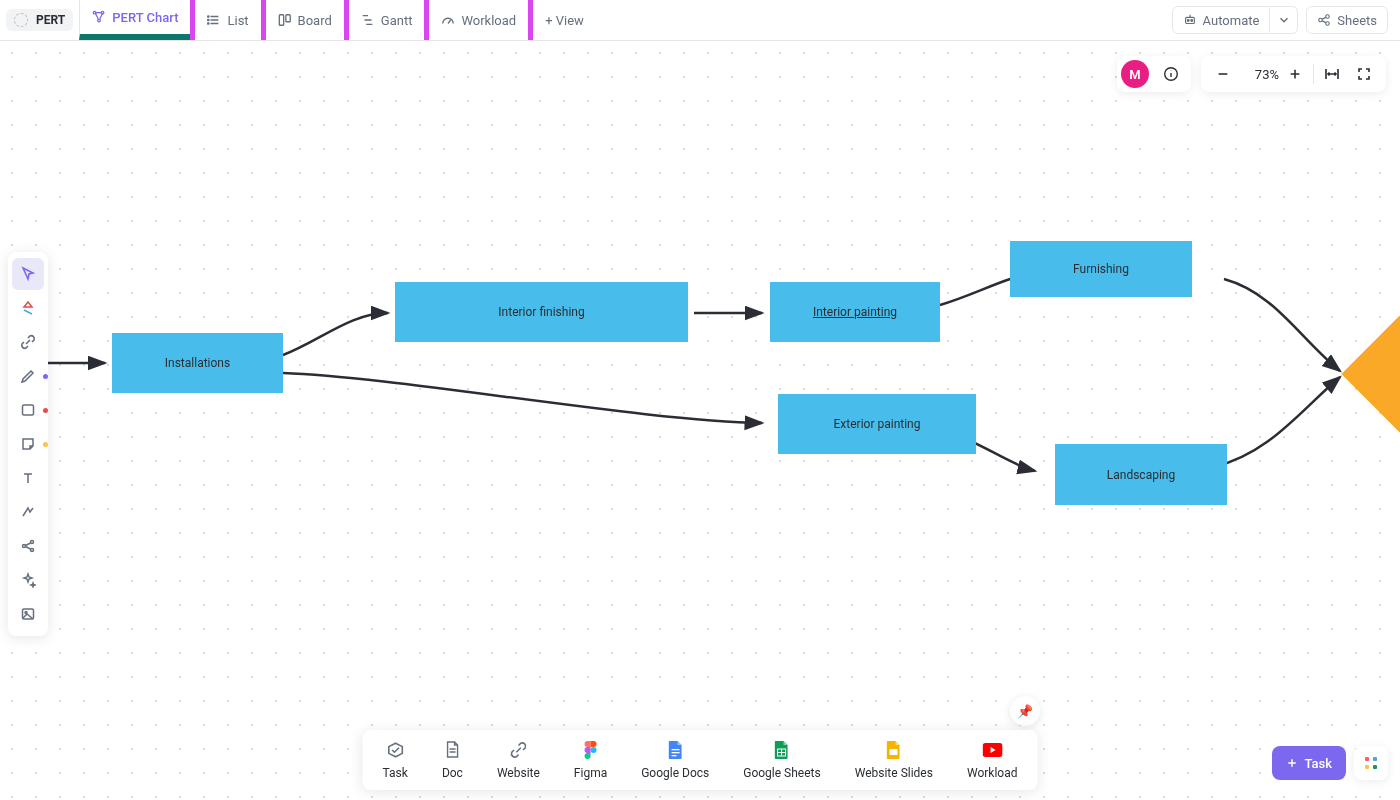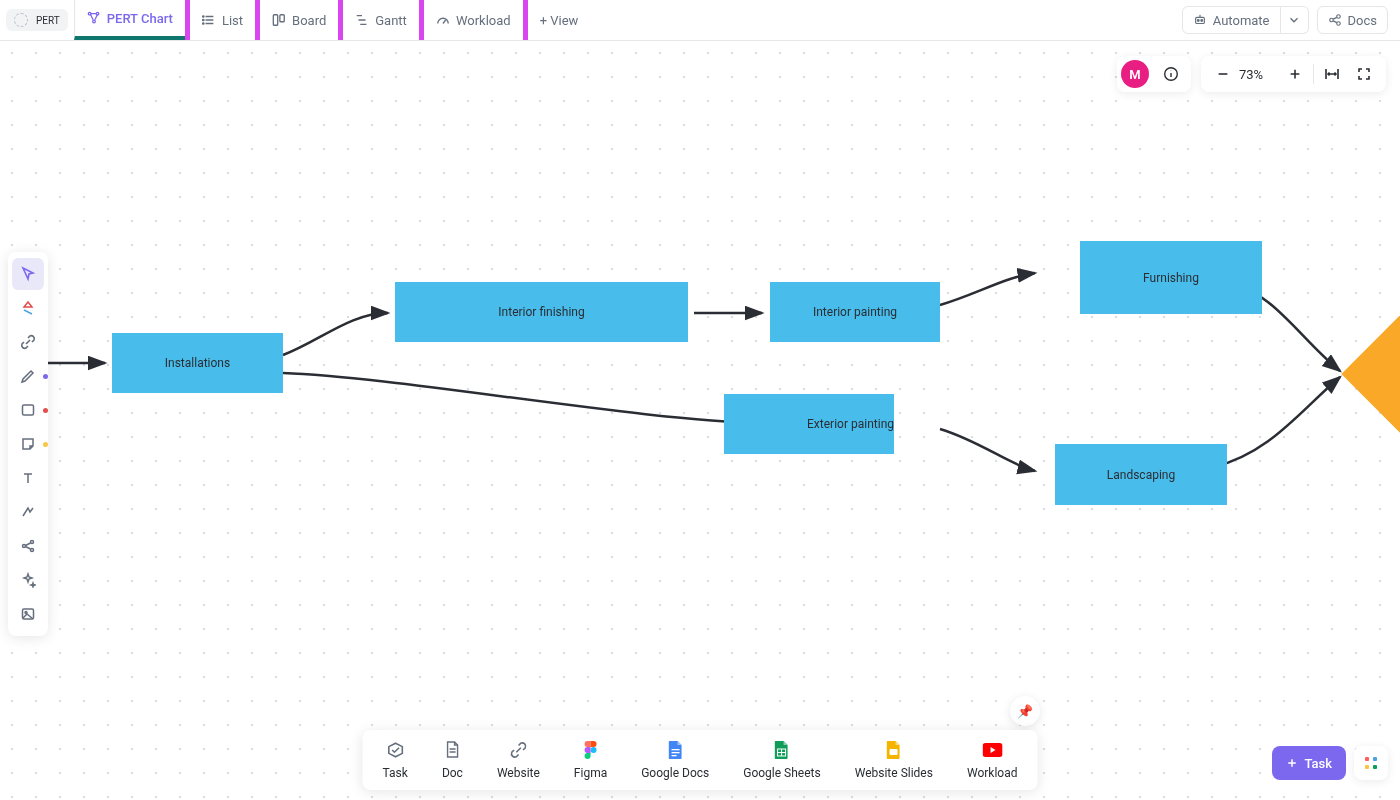--- a/index.html
+++ b/index.html
@@ -2,26 +2,26 @@
 <html><head>
 <meta charset="utf-8">
 <style>
   * { box-sizing: border-box; margin: 0; padding: 0; }
   html, body { width: 1400px; height: 800px; overflow: hidden; font-family: -apple-system, BlinkMacSystemFont, "Segoe UI", Roboto, sans-serif; background: #fff; color: #292d34; }
 
   
   .topbar { height: 41px; border-bottom: 1px solid #e6e6e6; display: flex; align-items: center; padding-left: 6px; position: relative; z-index: 40; background:#fff;}
   .title-chip { display: flex; align-items: center; gap: 8px; padding: 4px 8px; border-radius: 6px; background:#f2f3f5; margin-right:6px;}
   .title-chip .dash-circle { width:14px; height:14px; border:1.5px dashed #b9bec7; border-radius:50%; }
-  .title-chip span { font-weight:400; font-size:10px; color:#292d34;}
+  .title-chip span { font-weight:700; font-size:12px; color:#292d34;}
   .tabs { display:flex; align-items:stretch; height:100%; }
   .tab { display:flex; align-items:center; gap:6px; padding:0 12px; font-size:13px; color:#656f7d; cursor:pointer; border-left:5px solid #d946ef; height:100%; }
   .tab:first-child { border-left:1px solid #e6e6e6; }
   .tab svg { width:14px; height:14px; }
-  .tab.active { color:#7b68ee; border-bottom:4px solid #0f766e; font-weight:500;}
+  .tab.active { color:#7b68ee; border-bottom:6px solid #0f766e; font-weight:500;}
   .tab.addview { color:#656f7d; }
   .topbar .spacer { flex:1; }
   .tb-right { display:flex; align-items:center; gap:8px; padding-right:12px;}
   .btn { display:flex; align-items:center; gap:6px; height:28px; padding:0 10px; border:1px solid #e6e6e6; border-radius:6px; font-size:13px; color:#656f7d; background:#fff; cursor:pointer;}
   .btn svg { width:14px;height:14px;}
   .btn.split { border-top-right-radius:0;border-bottom-right-radius:0;}
   .btn.splitcaret{ width:28px; padding:0; justify-content:center; border-left:0; border-top-left-radius:0;border-bottom-left-radius:0;}
   .btn-group { display:flex;margin-left:18px; }
 
   
@@ -30,21 +30,21 @@
   .canvas svg.diagram { position:absolute; left:0; top:0; width:1400px; height:760px; }
   .node { position:absolute; background:#48bdeb; color:#2a2e34; font-size:12px; display:flex; align-items:center; justify-content:center; cursor:grab;}
   .orange { position:absolute; background:#f9a827; }
 
   
   .zoom-cluster { position:absolute; top:56px; right:14px; display:flex; gap:10px; z-index:30;}
   .pill { height:36px; background:#fff; border-radius:8px; box-shadow:0 2px 10px rgba(0,0,0,.08); display:flex; align-items:center; padding:0 4px;}
   .pill .avatar{ width:28px;height:28px;border-radius:50%;background:#e91e82;color:#fff;font-size:13px;font-weight:600;display:flex;align-items:center;justify-content:center;margin-right:6px;}
   .pill .iconbtn{ width:32px;height:36px;display:flex;align-items:center;justify-content:center;cursor:pointer;color:#2a2e34;}
   .pill .sep{ width:1px;height:20px;background:#e6e6e6;margin:0 2px;}
-  .pill .zoomlabel{ font-size:13px;color:#2a2e34;min-width:40px;text-align:left;}
+  .pill .zoomlabel{ font-size:13px;color:#2a2e34;min-width:40px;text-align:right;}
 
   
   .tooltray { position:absolute; top:252px; left:8px; width:40px; background:#fff; border-radius:8px; box-shadow:0 2px 14px rgba(0,0,0,.1); padding:6px 0; z-index:30; display:flex; flex-direction:column; align-items:center; gap:2px;}
   .tooltray .tool{ width:32px;height:32px;border-radius:6px;display:flex;align-items:center;justify-content:center;color:#656f7d;cursor:pointer;position:relative;}
   .tooltray .tool.active{ background:#e9e8f9;color:#7b68ee;}
   .dotmark{ position:absolute; width:5px;height:5px;border-radius:50%; right:-4px; top:14px;}
   .dotmark.purple{ background:#7b68ee;} .dotmark.red{ background:#e24d4d;} .dotmark.yellow{background:#f7c744;}
 
   
   .pin { position:absolute; left:50%; transform:translateX(310px); bottom:74px; width:30px;height:30px; border-radius:50%; box-shadow:0 2px 10px rgba(0,0,0,.1); background:#fff; display:flex;align-items:center;justify-content:center;cursor:pointer;z-index:30;color:#656f7d; font-size:13px;}
@@ -126,21 +126,21 @@
           </svg>
       </div>
     </div>
     <div class="btn">
       <svg viewBox="0 0 16 16" fill="none" stroke="currentColor" stroke-width="1.3">
           <circle cx="4" cy="8" r="2"></circle>
           <circle cx="12" cy="4" r="2"></circle>
           <circle cx="12" cy="12" r="2"></circle>
           <path d="M6 7l4-2M6 9l4 2"></path>
         </svg>
-      <span>Docs</span>
+      <span>Sheets</span>
     </div>
   </div>
 </div>
 
 <div class="canvas">
 
   <svg class="diagram">
     <defs>
       <marker id="ah" markerWidth="10" markerHeight="10" refX="7" refY="3" orient="auto">
         <path d="M0,0 L8,3 L0,6" fill="#2a2e34"></path>
@@ -165,27 +165,27 @@
       <path d="M1214,426 C1270,412 1300,370 1340,336"></path>
     </g>
   </svg>
 
   <div class="node" style="left:112px;top:292px;width:171px;height:60px;">
     <span>Installations</span>
   </div>
   <div class="node" style="left:395px;top:241px;width:293px;height:60px;">
     <span>Interior finishing</span>
   </div>
-  <div class="node" style="left:770px;top:241px;width:170px;height:60px;">
+  <div class="node" style="left:770px;top:241px;width:170px;height:60px;text-decoration:underline;">
     <span>Interior painting</span>
   </div>
-  <div class="node" style="left:724px;top:353px;width:170px;height:60px;justify-content:flex-end;">
+  <div class="node" style="left:778px;top:353px;width:198px;height:60px;">
     <span>Exterior painting</span>
   </div>
-  <div class="node" style="left:1080px;top:200px;width:182px;height:73px;">
+  <div class="node" style="left:1010px;top:200px;width:182px;height:56px;">
     <span>Furnishing</span>
   </div>
   <div class="node" style="left:1042px;top:403px;width:172px;height:61px;margin-left:13px;">
     <span>Landscaping</span>
   </div>
 
   <div class="orange" style="left:1360px;top:288px;width:90px;height:90px;transform:rotate(45deg);"></div>
 </div>
 
 <div class="zoom-cluster">

